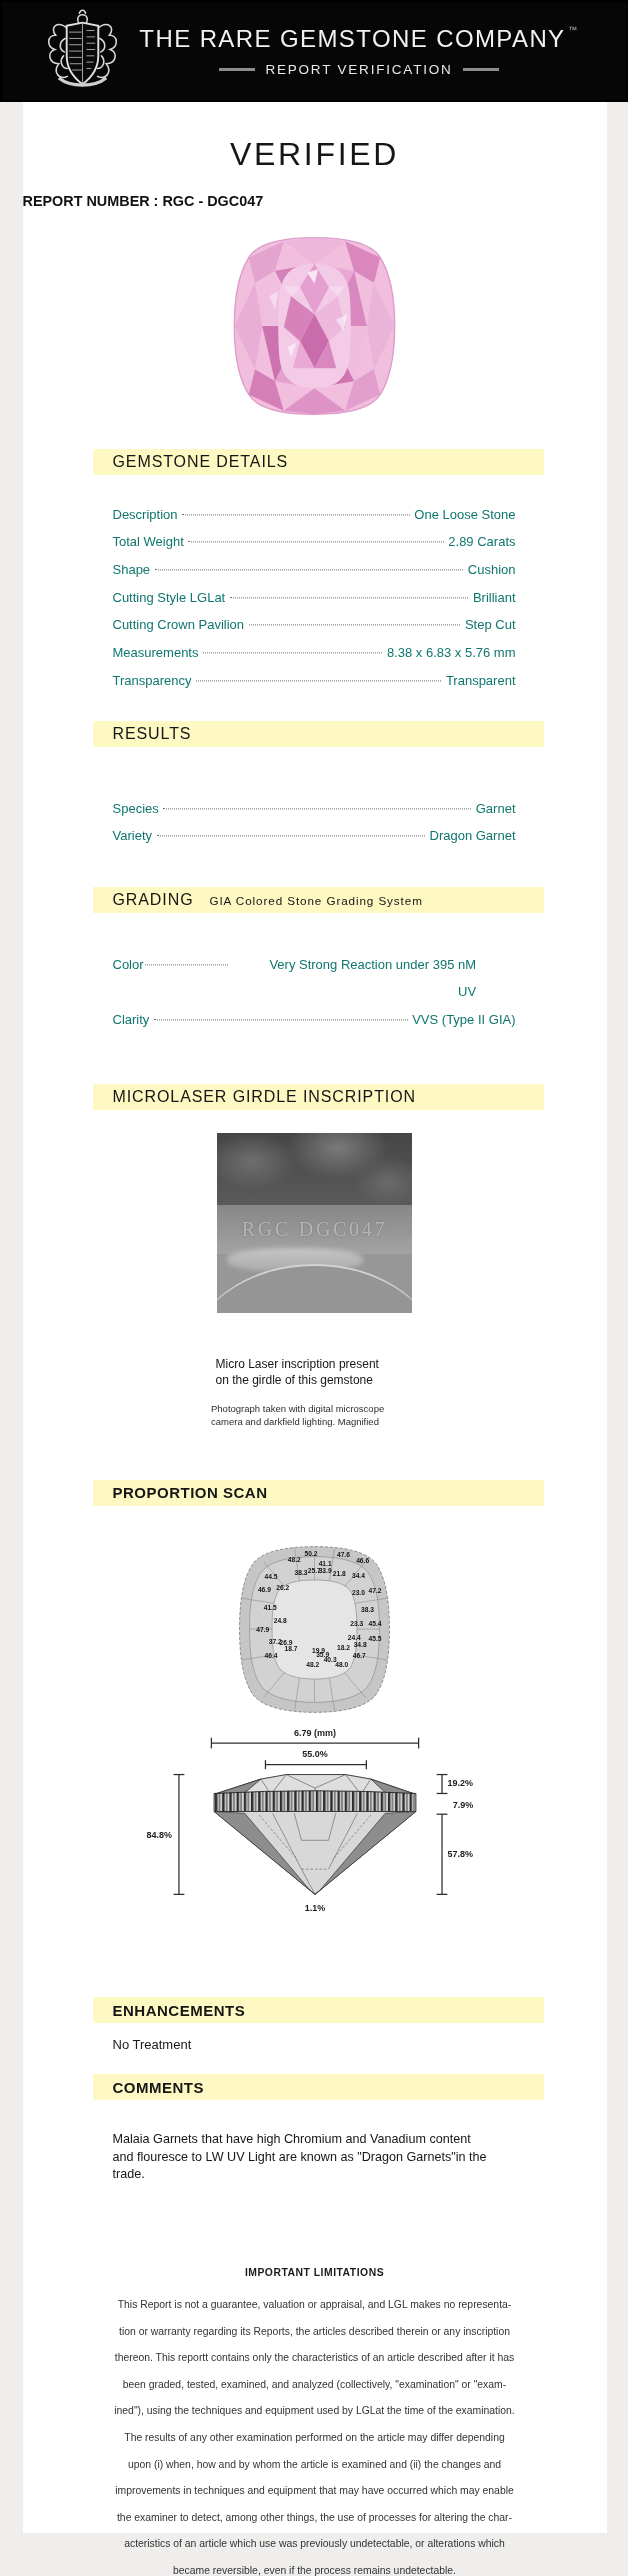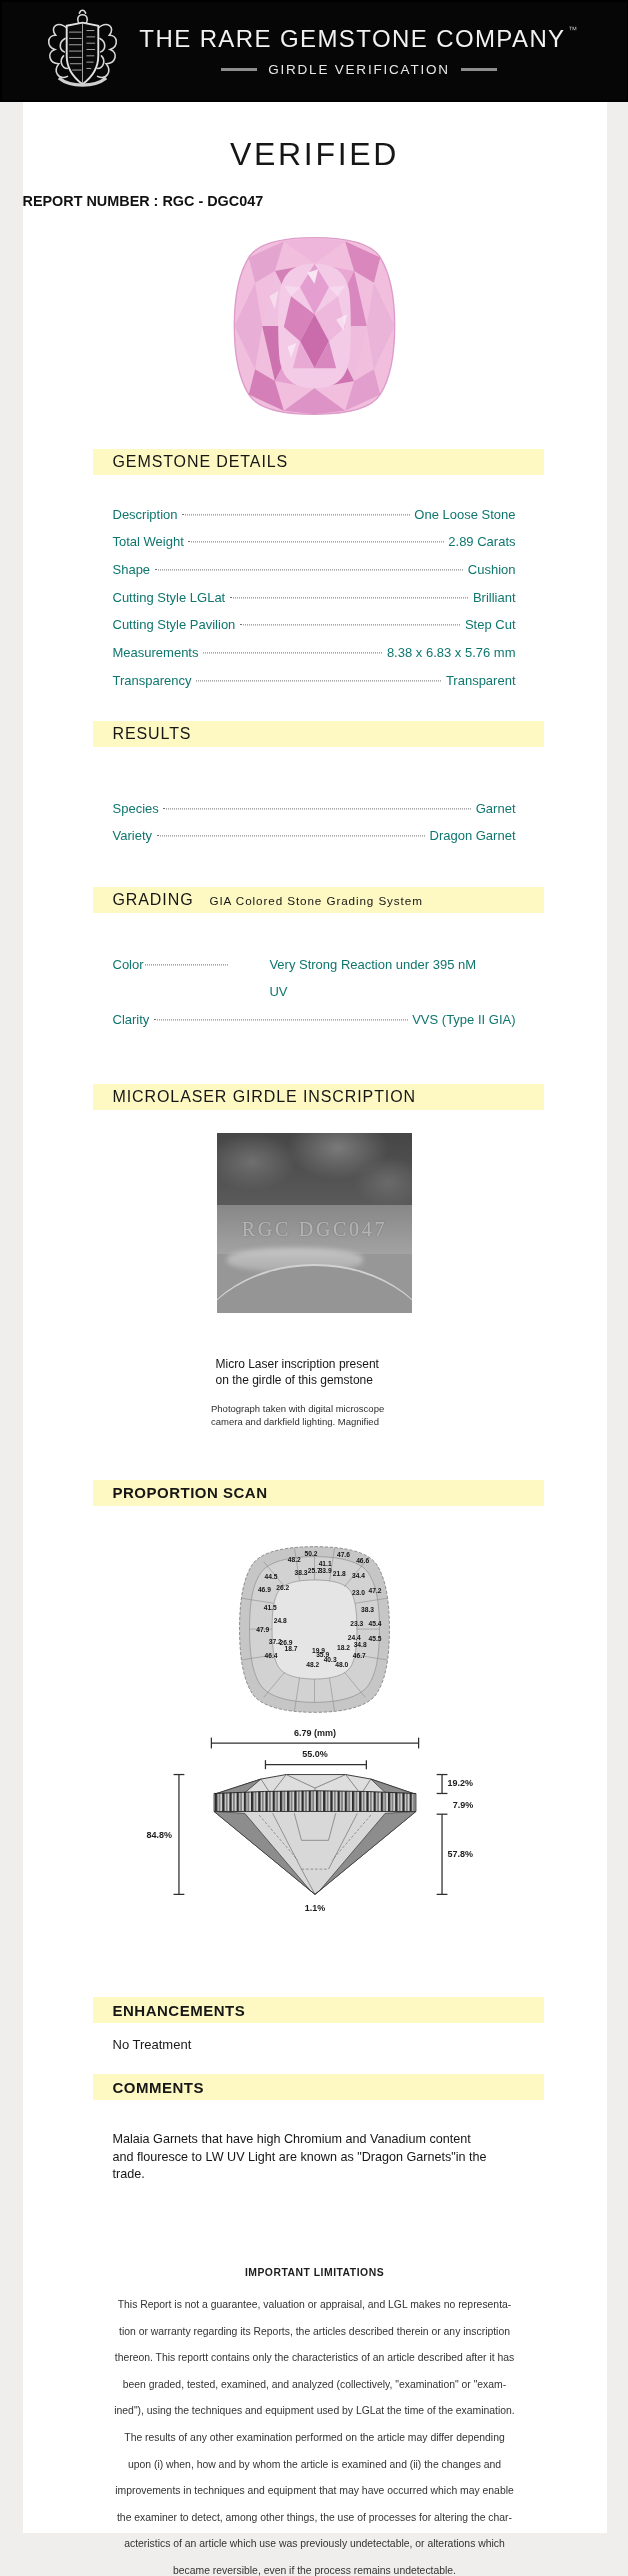--- a/index.html
+++ b/index.html
@@ -32,21 +32,21 @@
   .details{margin-left:90px;width:403px;font-size:13px;color:#0f766e;}
   .drow{display:flex;align-items:baseline;margin-bottom:11.7px;line-height:16px;}
   .leader{flex:1;border-bottom:1.8px dotted #6e6e6e;margin:0 4.5px;transform:translateY(-3.6px);}
   .dval{white-space:nowrap;}
 
   .mt30{margin-top:27px;} .mt35{margin-top:32px;} .mt60{margin-top:54px;text-align:right;}
 
   
   .grow{display:flex;align-items:baseline;line-height:16px;}
   .g-leader-short{width:83px;border-bottom:1.8px dotted #6e6e6e;margin:0 0 0 1.8px;transform:translateY(-3.6px);}
-  .g-colorval{margin-left:41px;white-space:pre-line;line-height:27px;}
+  .g-colorval{margin-left:41px;white-space:pre-line;line-height:27px;text-align:right;}
   .preline{white-space:pre-line;}
 
   
   .photo{width:195px;height:180px;margin:23.5px auto 0;position:relative;overflow:hidden;background:#979797;}
   .ph-top{position:absolute;top:0;left:0;right:0;height:46%;
     background:
       radial-gradient(63px 41px at 18% 35%, #6f6f6f, rgba(0,0,0,0) 70%),
       radial-gradient(72px 45px at 62% 18%, #7a7a7a, rgba(0,0,0,0) 70%),
       radial-gradient(50px 36px at 88% 60%, #6a6a6a, rgba(0,0,0,0) 70%),
       linear-gradient(#464646,#5d5d5d);}
@@ -99,21 +99,21 @@
           <path d="M55,30 L65,30 M55,38 L66,38 M55,46 L66,46 M55,54 L66,54 M55,62 L65,62 M55,70 L64,70 M55,78 L61,78"></path>
         </g>
 
         <path d="M20,90 C35,102 65,102 80,90" fill="none" stroke="#cfcfcf" stroke-width="4"></path>
       </svg>
     </div>
     <div class="hdr-text">
       <div class="company"><span>THE RARE GEMSTONE COMPANY</span><span class="tm">™</span></div>
       <div class="subline">
         <span class="dash"></span>
-        <span>GIRDLE VERIFICATION</span>
+        <span>REPORT VERIFICATION</span>
         <span class="dash"></span>
       </div>
     </div>
   </div>
 
   <div class="panel">
 
     <div class="verified">VERIFIED</div>
     <div class="repnum">REPORT NUMBER : RGC - DGC047</div>
 
@@ -181,21 +181,21 @@
           <span class="dval">Cushion</span>
         </div>
 
         <div class="drow">
           <span>Cutting Style LGLat</span>
           <span class="leader"></span>
           <span class="dval">Brilliant</span>
         </div>
 
         <div class="drow">
-          <span>Cutting Style Pavilion</span>
+          <span>Cutting Crown Pavilion</span>
           <span class="leader"></span>
           <span class="dval">Step Cut</span>
         </div>
 
         <div class="drow">
           <span>Measurements</span>
           <span class="leader"></span>
           <span class="dval">8.38 x 6.83 x 5.76 mm</span>
         </div>
 

